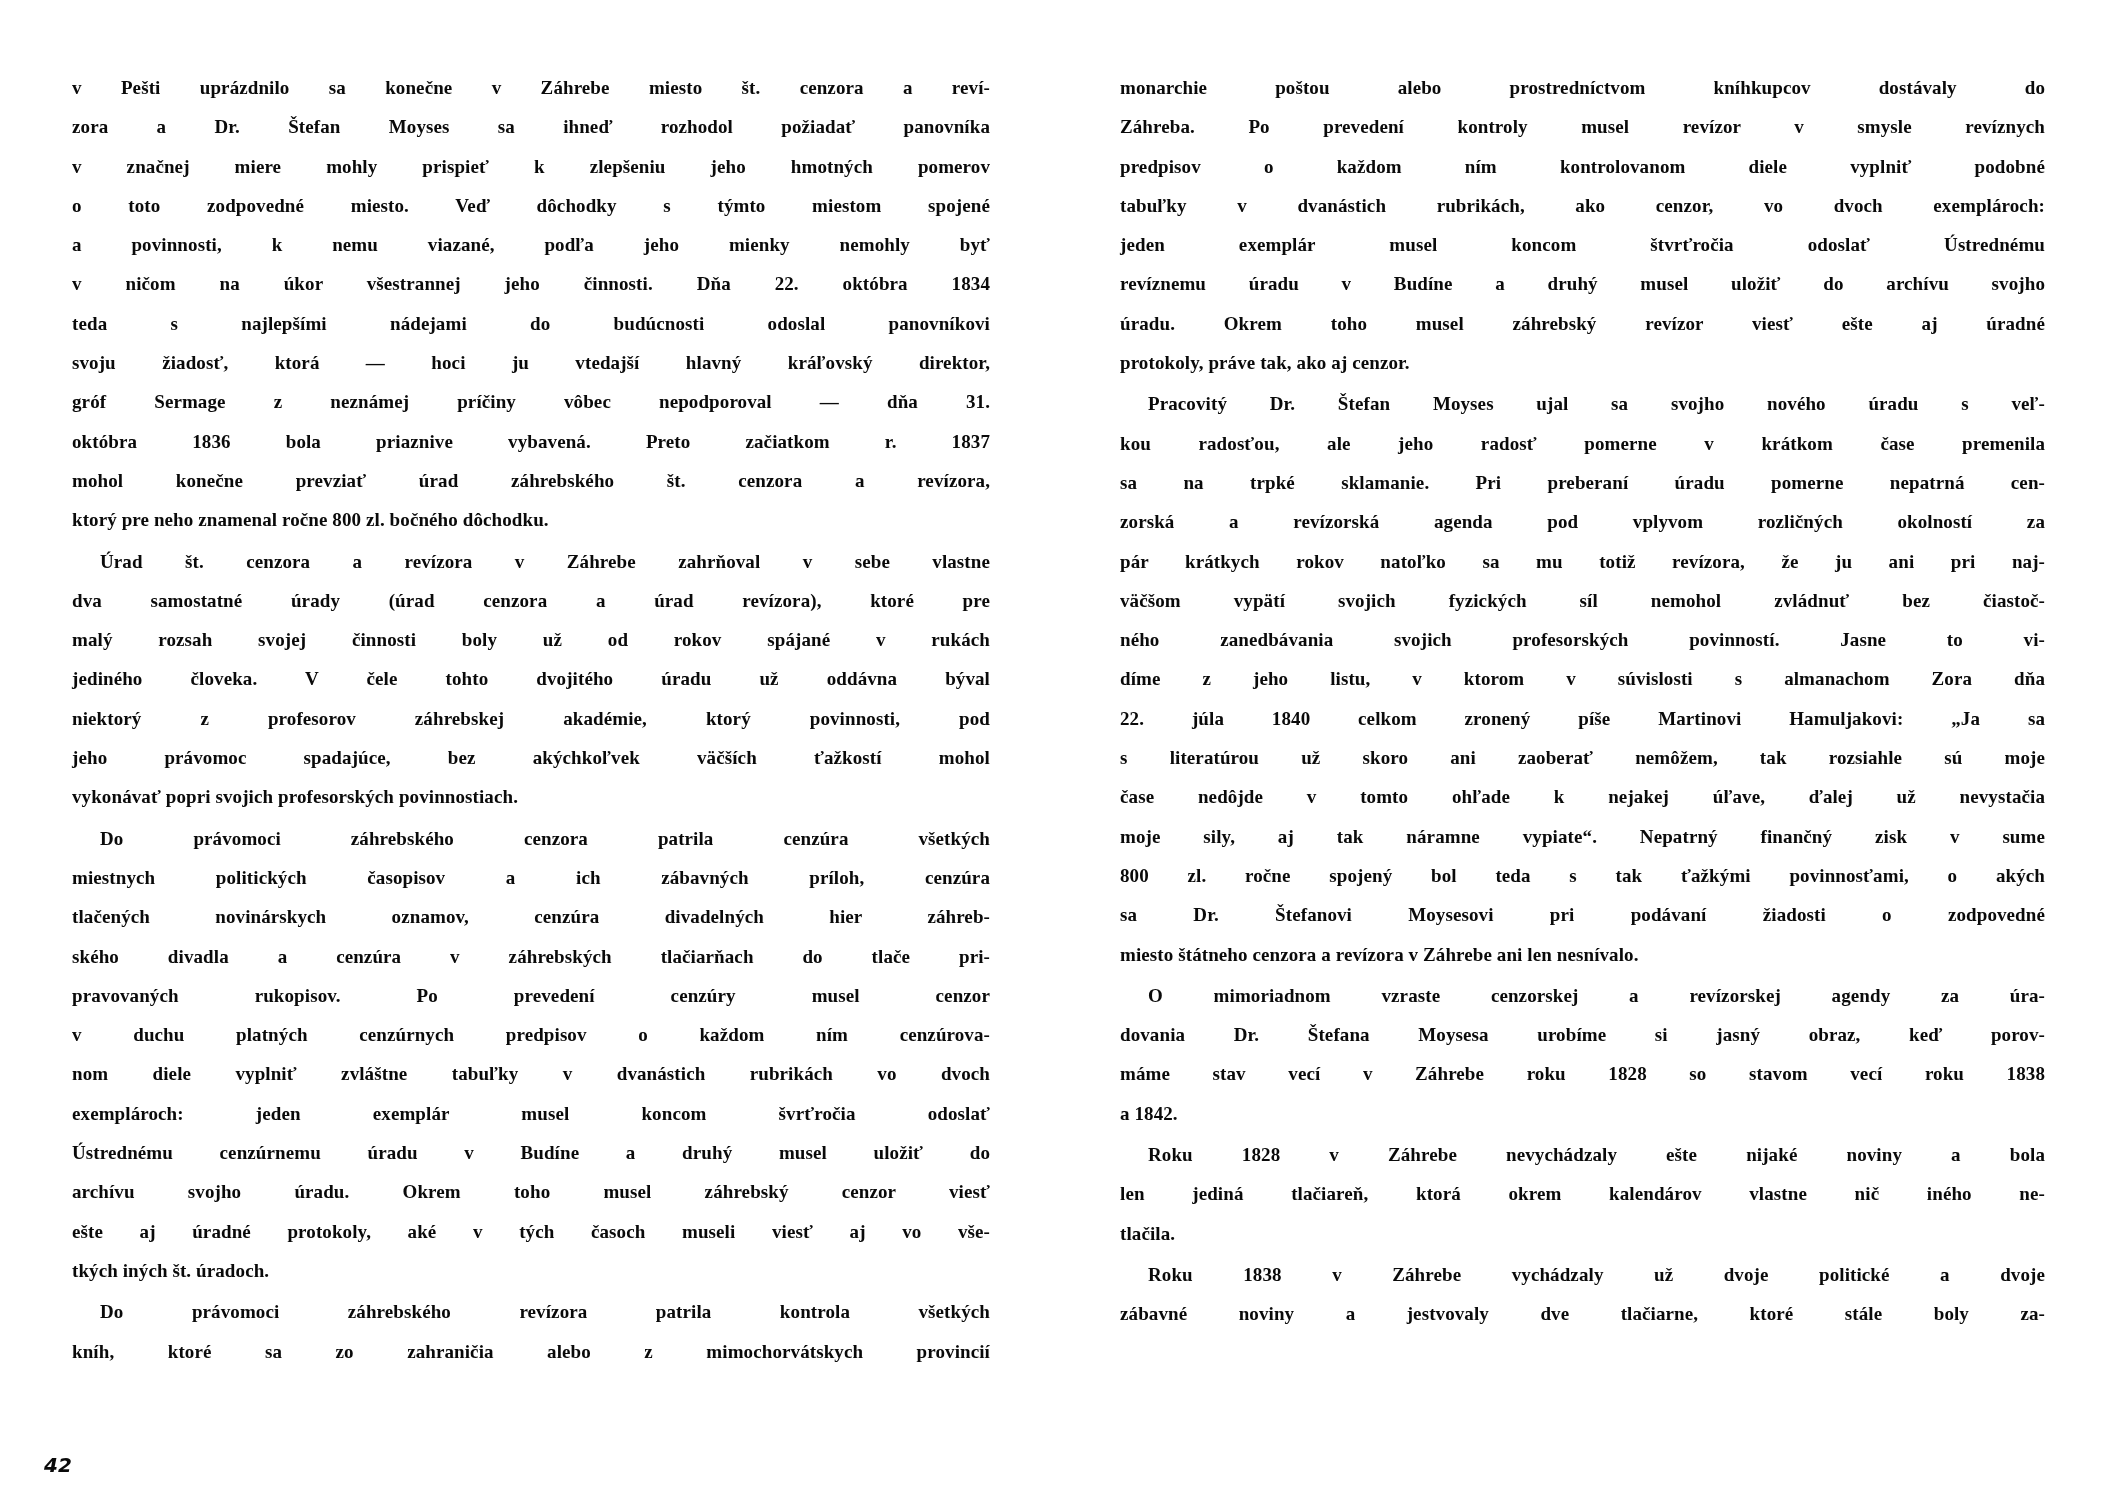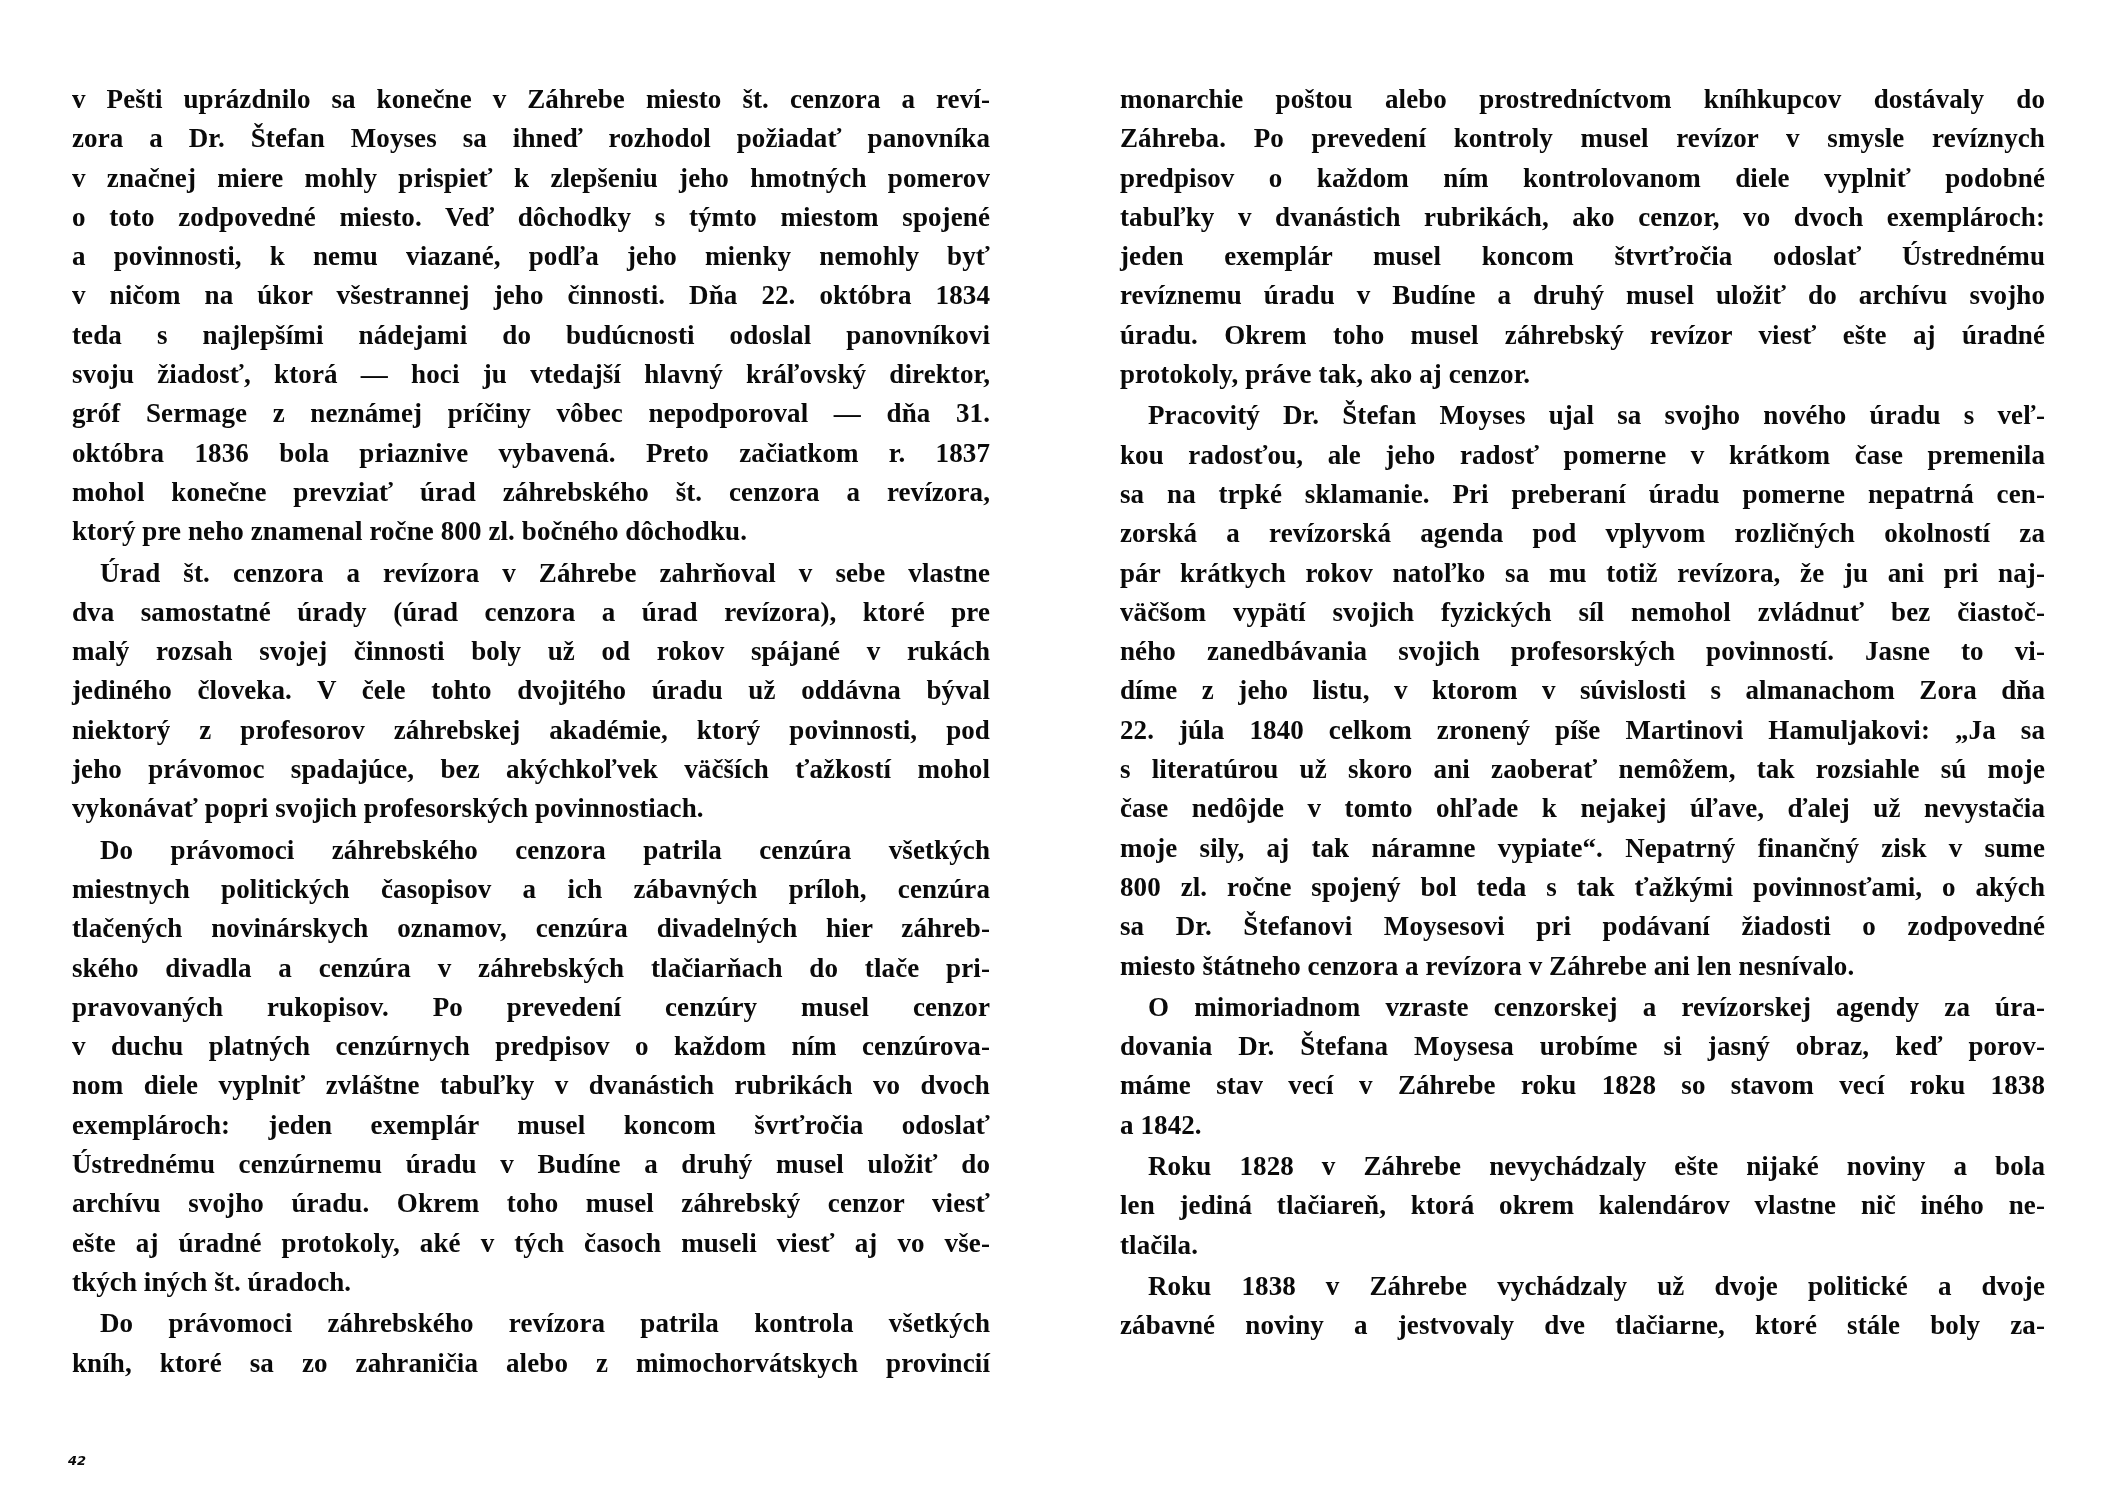--- a/index.html
+++ b/index.html
@@ -23,23 +23,23 @@
     .page-left {
       left: 0;
       width: 1053px;
     }
     .page-right {
       left: 1053px;
       width: 1053px;
     }
     .text-block {
       position: absolute;
-      top: 80px;
+      top: 68px;
       font-weight: bold;
-      font-size: 27px;
+      font-size: 19px;
       line-height: 39.3px;
       text-align: justify;
       letter-spacing: 0.1px;
     }
     .page-left .text-block {
       left: 72px;
       width: 918px;
     }
     .page-right .text-block {
       left: 67px;
@@ -58,26 +58,26 @@
     }
     .line.indent {
       padding-left: 28px;
     }
     .para-gap {
       display: block;
       height: 2px;
     }
     .page-number {
       position: absolute;
-      left: 68px;
+      left: 44px;
       top: 1453px;
       font-family: "DejaVu Sans", sans-serif;
       font-weight: bold;
       font-style: italic;
-      font-size: 13px;
+      font-size: 20px;
     }
   </style>
 </head>
 <body>
 
 <div class="page page-left">
   <div class="text-block" id="left-text">
       <span class="line">v Pešti uprázdnilo sa konečne v Záhrebe miesto št. cenzora a reví-</span>
       <span class="line">zora a Dr. Štefan Moyses sa ihneď rozhodol požiadať panovníka</span>
       <span class="line">v značnej miere mohly prispieť k zlepšeniu jeho hmotných pomerov</span>

